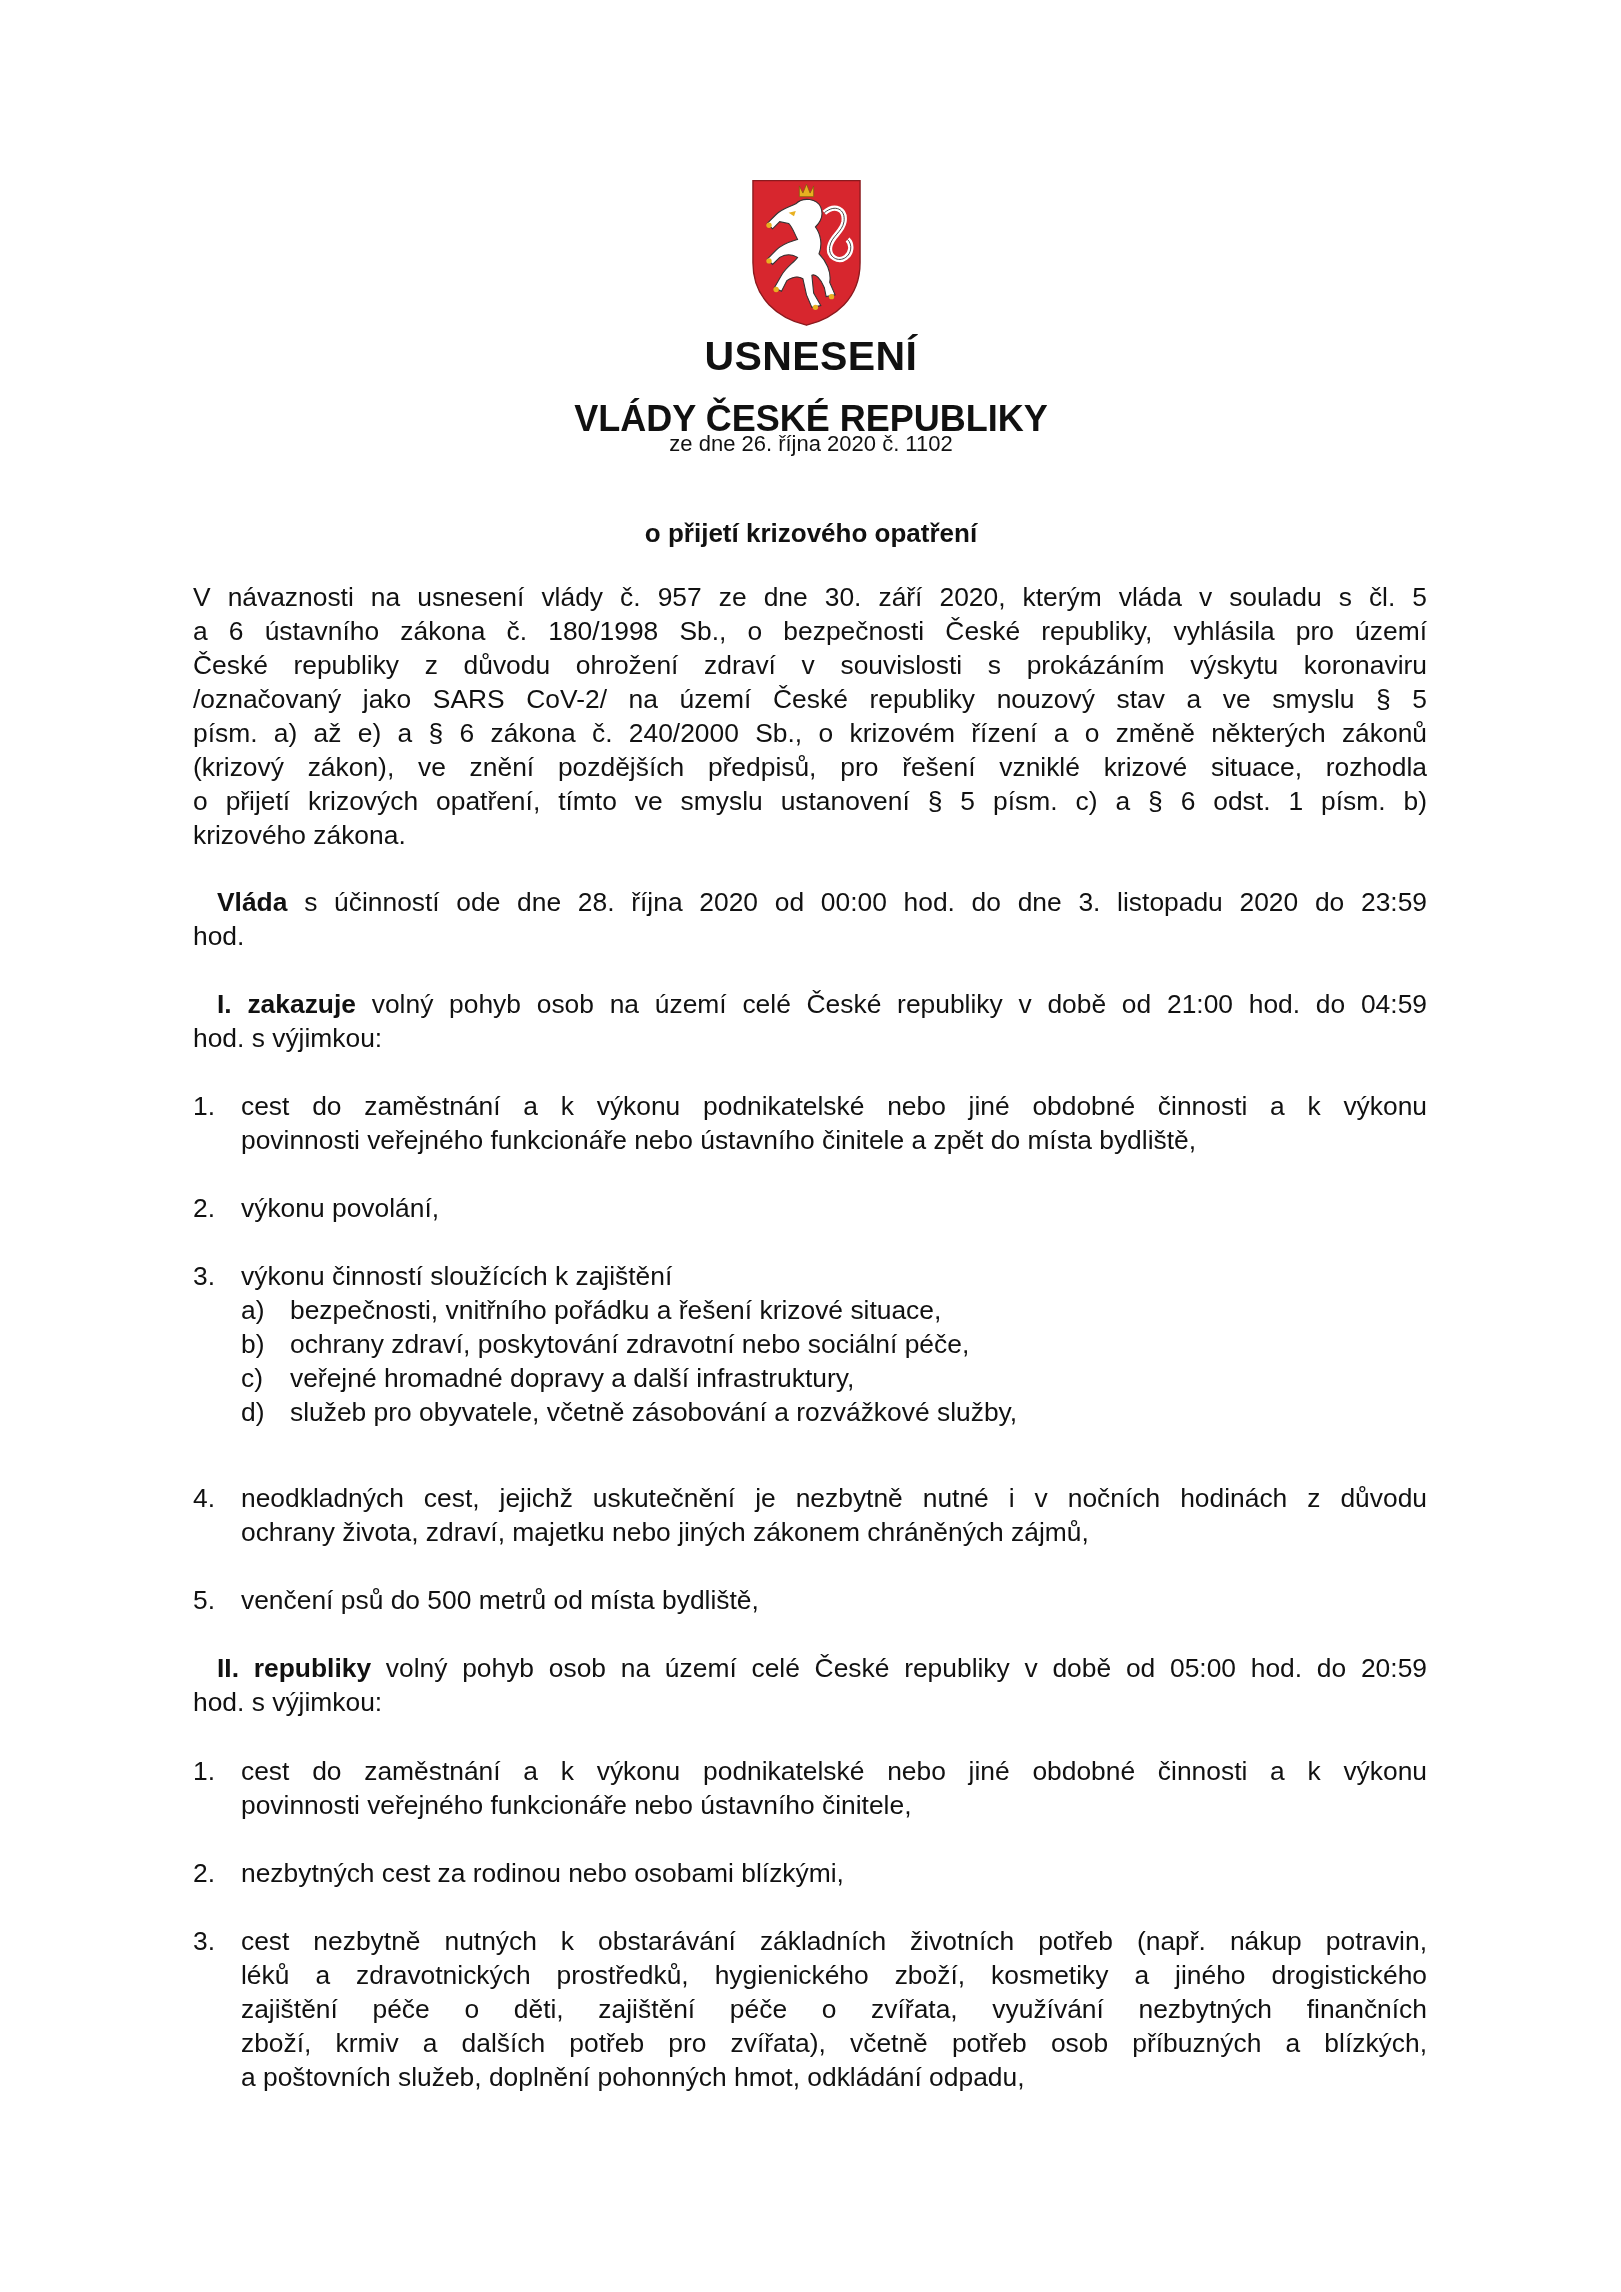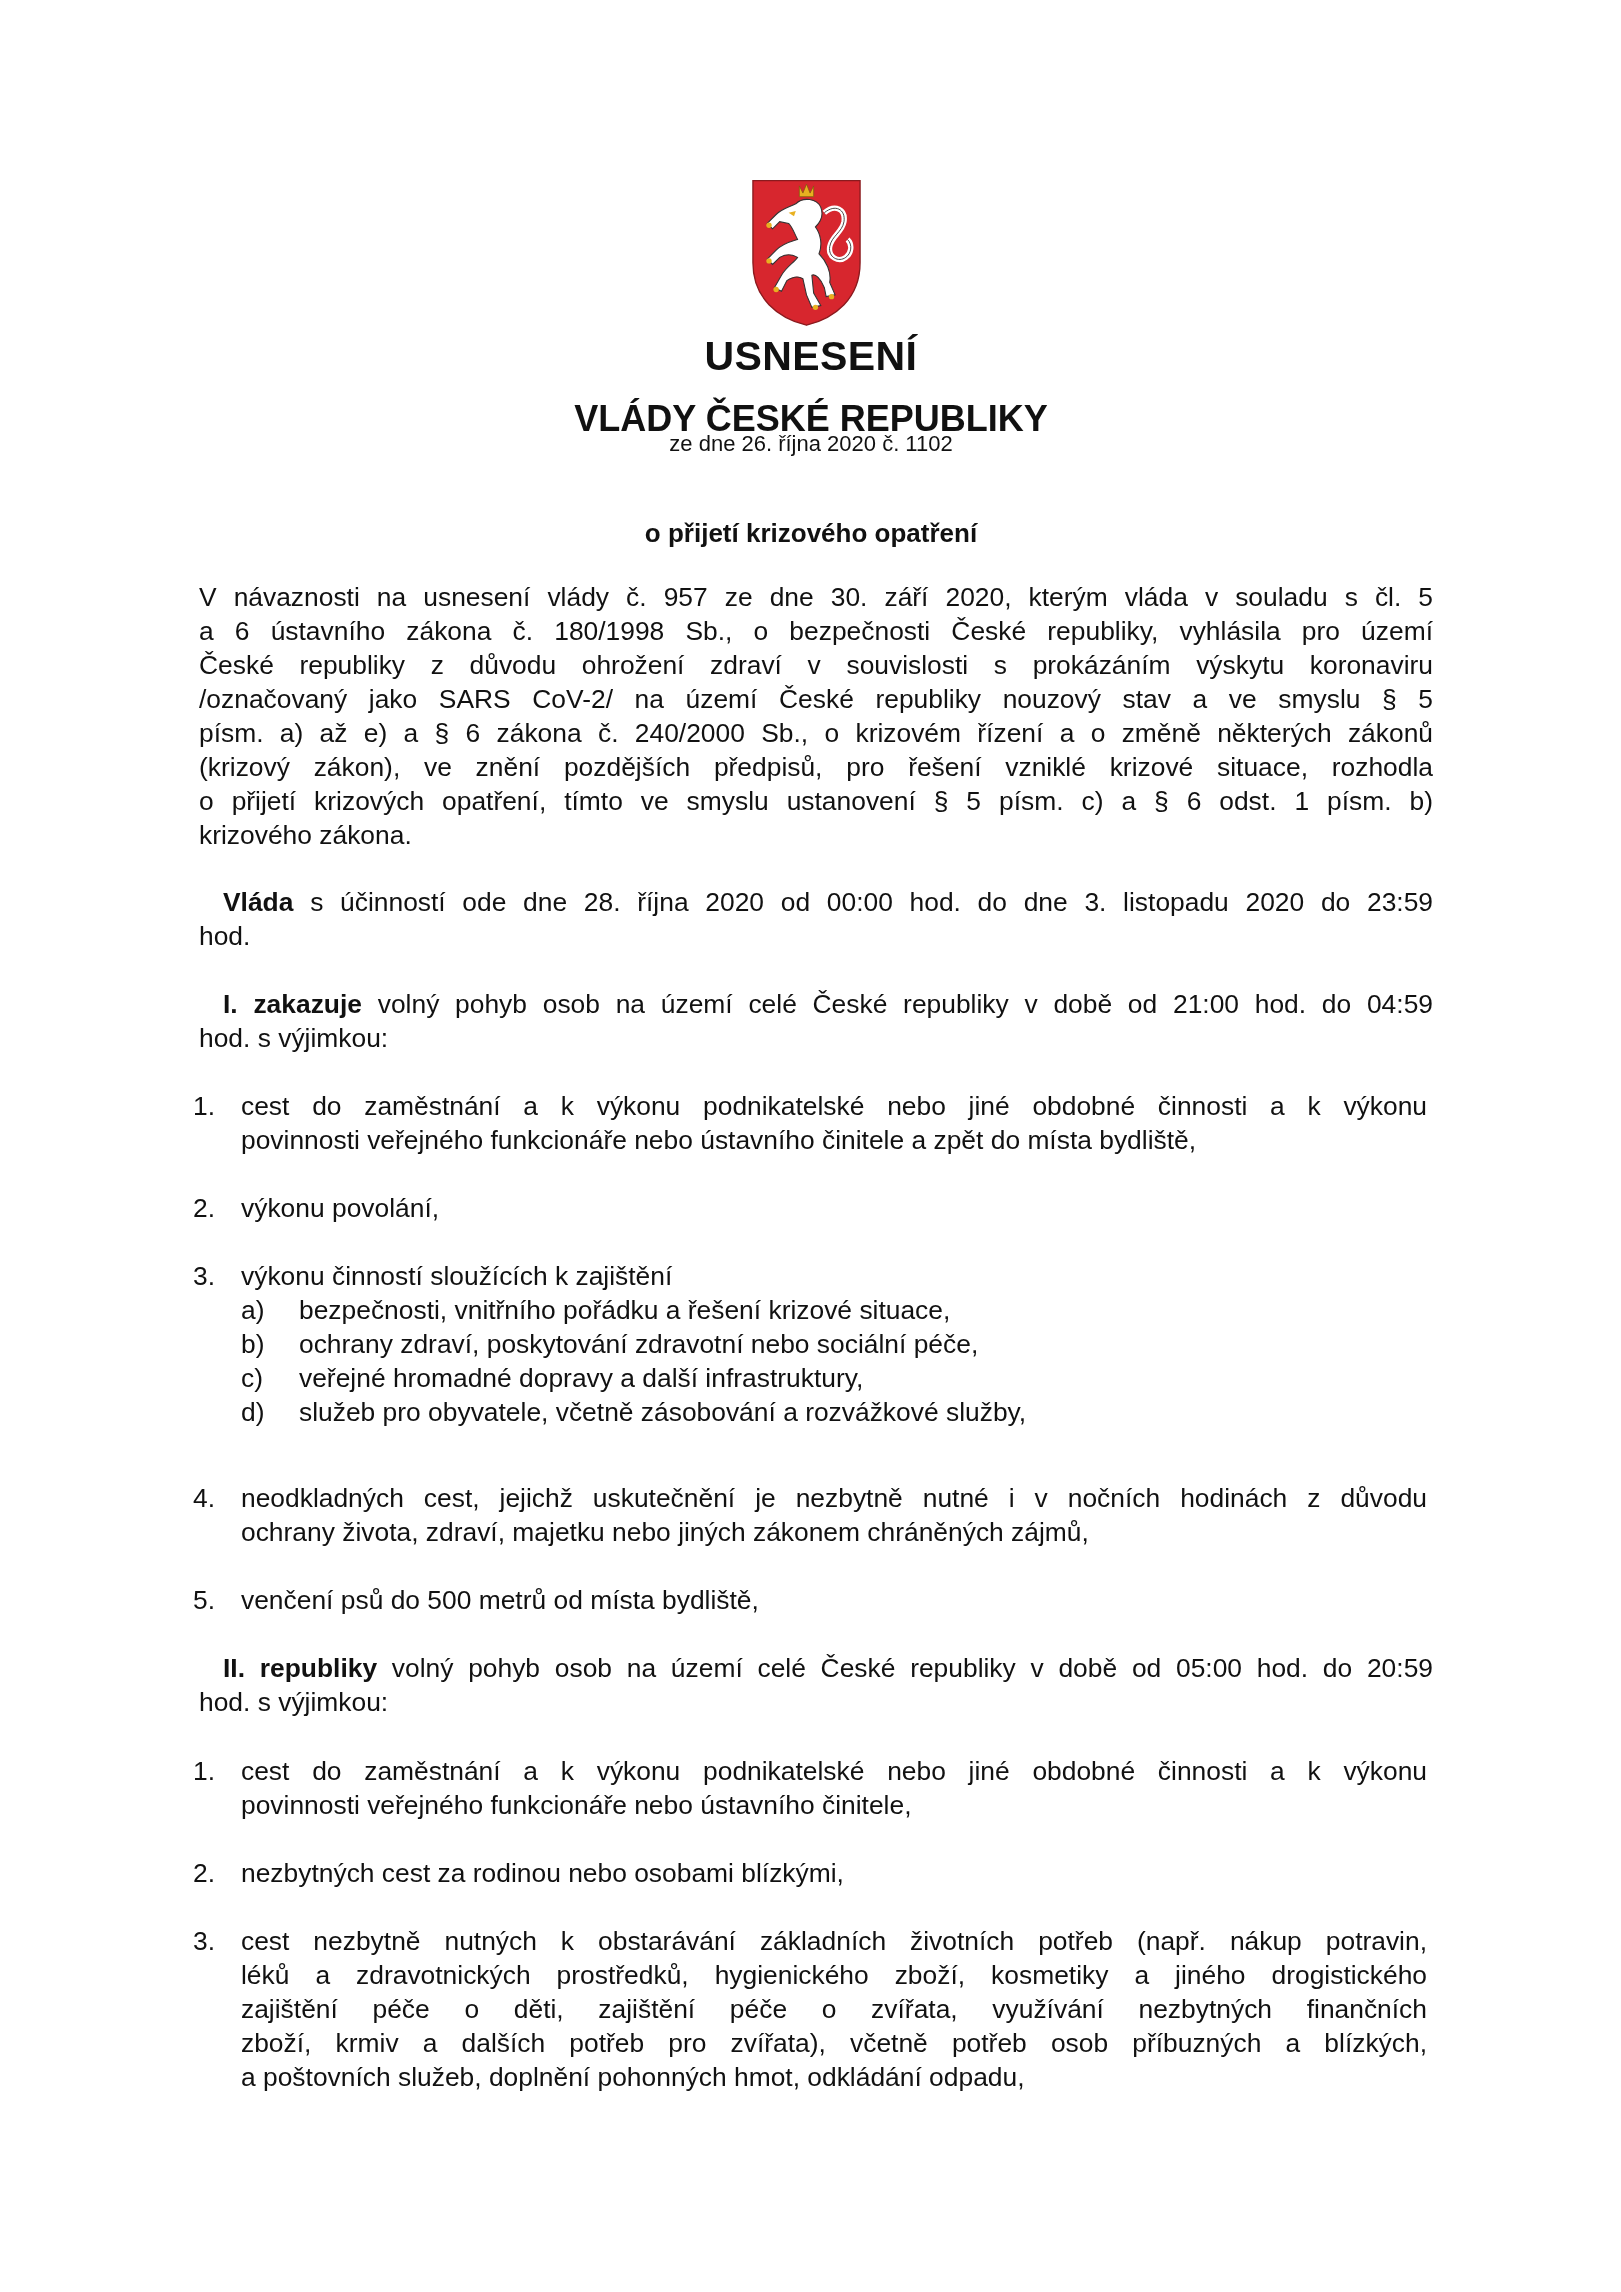--- a/index.html
+++ b/index.html
@@ -50,21 +50,21 @@
     top: 431px;
     font-size: 22px;
   }
   .title-subject {
     top: 518px;
     font-size: 26px;
     font-weight: bold;
   }
   .body-text {
     position: absolute;
-    left: 199px;
+    left: 193px;
     width: 1234px;
     font-size: 26.4px;
     line-height: 34px;
     text-align: justify;
   }
   .b { font-weight: bold; margin-left: 24px; }
   .list-item {
     position: absolute;
     left: 193px;
     width: 1234px;
@@ -86,21 +86,20 @@
     height: 34px;
   }
   .sub-item .lbl {
     position: absolute;
     left: 0;
   }
   .sub-item .stxt {
     position: absolute;
     left: 49px;
     white-space: nowrap;
-    margin-left: 9px;
   }
   .justify-last {
     text-align-last: justify;
   }
 </style>
 </head>
 <body>
 
 <div class="page">
 

